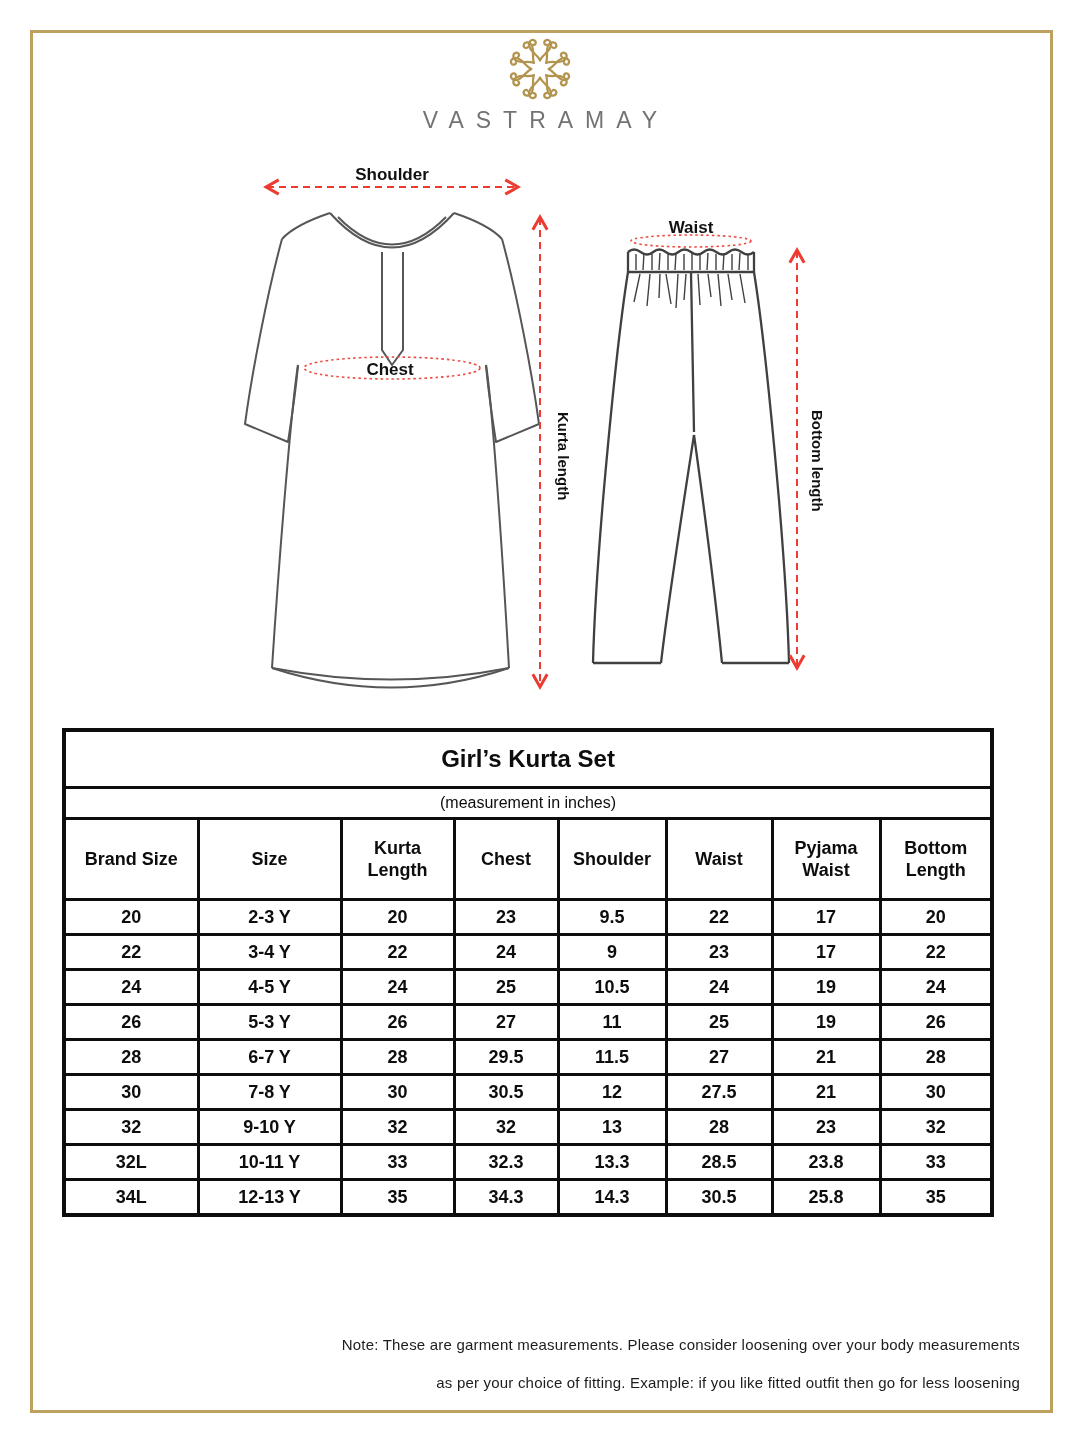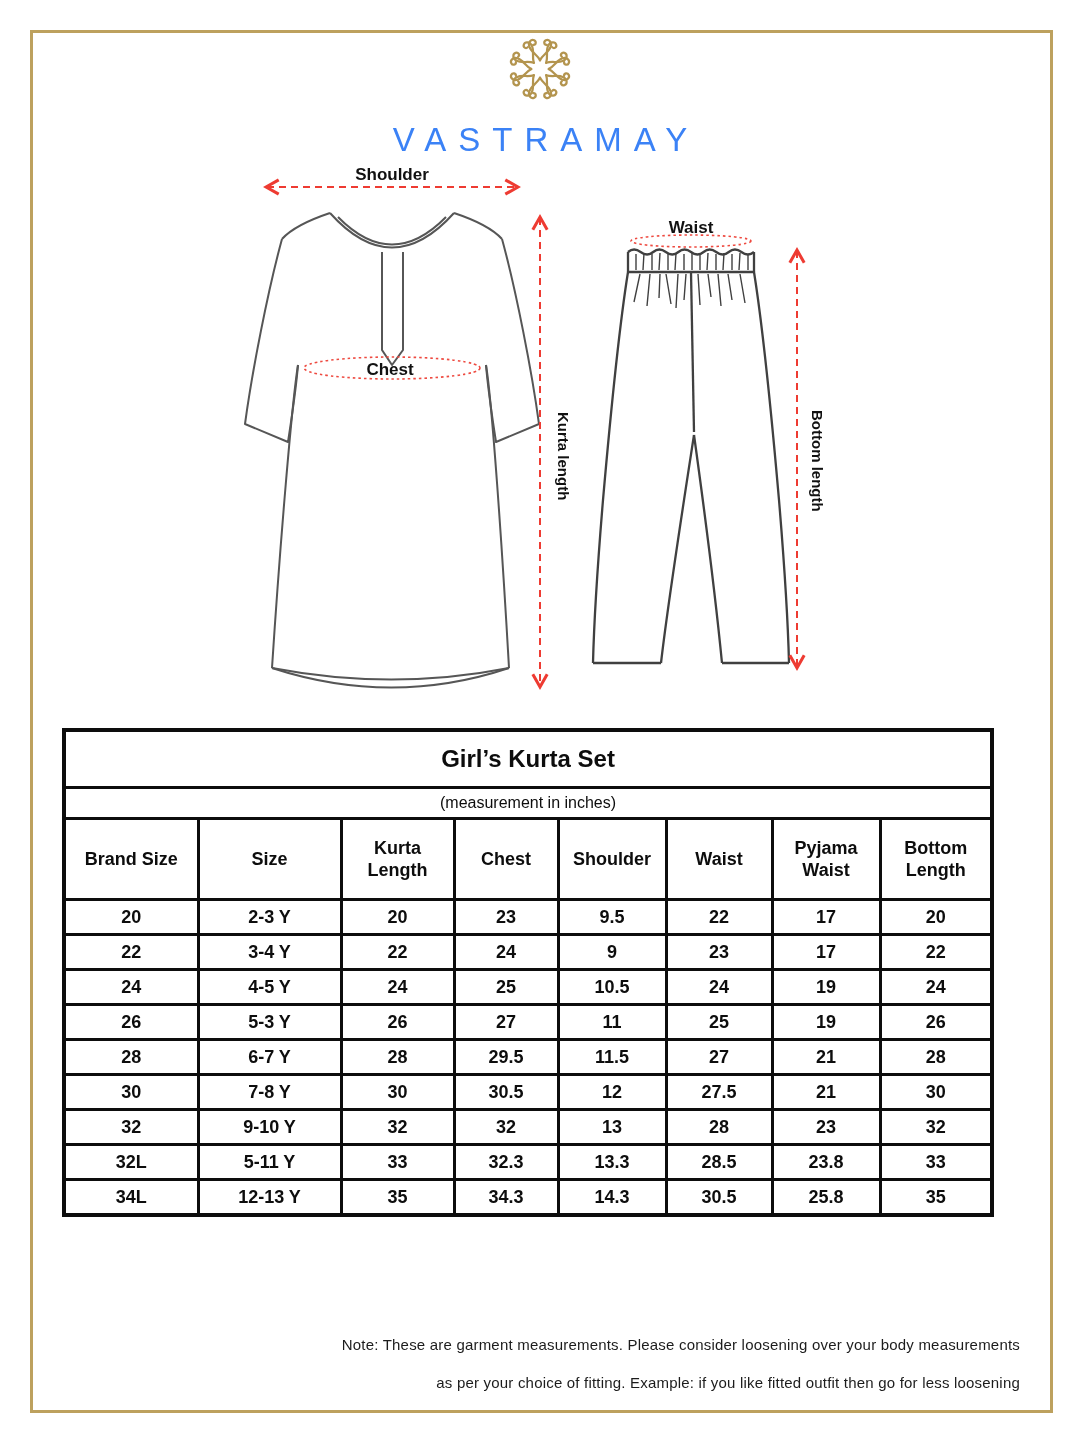--- a/index.html
+++ b/index.html
@@ -11,21 +11,21 @@
     position:absolute;left:30px;top:30px;width:1017px;height:1377px;
     border:3px solid #bda15e;pointer-events:none;
   }
   
   .logo{
     position:absolute;top:33px;left:0;width:1080px;
     display:flex;flex-direction:column;align-items:center;
   }
   .logo .mark{width:72px;height:72px;}
   .wordmark{
-    margin-top:16px;color:#3b82f6;font-size:33px;font-weight:400;
+    margin-top:2px;color:#737373;font-size:23px;font-weight:400;
     letter-spacing:12px;text-indent:12px;white-space:nowrap;
   }
   
   svg.diagram{position:absolute;top:150px;left:0;}
   .lbl{font-family:"Liberation Sans",sans-serif;font-weight:bold;font-size:17px;fill:#111;}
   .lblv{font-family:"Liberation Sans",sans-serif;font-weight:bold;font-size:15px;fill:#111;}
   
   table.size-table{
     position:absolute;left:62px;top:728px;width:928px;
     border-collapse:collapse;table-layout:fixed;
@@ -221,21 +221,21 @@
           <td>9-10 Y</td>
           <td>32</td>
           <td>32</td>
           <td>13</td>
           <td>28</td>
           <td>23</td>
           <td>32</td>
         </tr>
         <tr>
           <td>32L</td>
-          <td>5-11 Y</td>
+          <td>10-11 Y</td>
           <td>33</td>
           <td>32.3</td>
           <td>13.3</td>
           <td>28.5</td>
           <td>23.8</td>
           <td>33</td>
         </tr>
         <tr>
           <td>34L</td>
           <td>12-13 Y</td>

